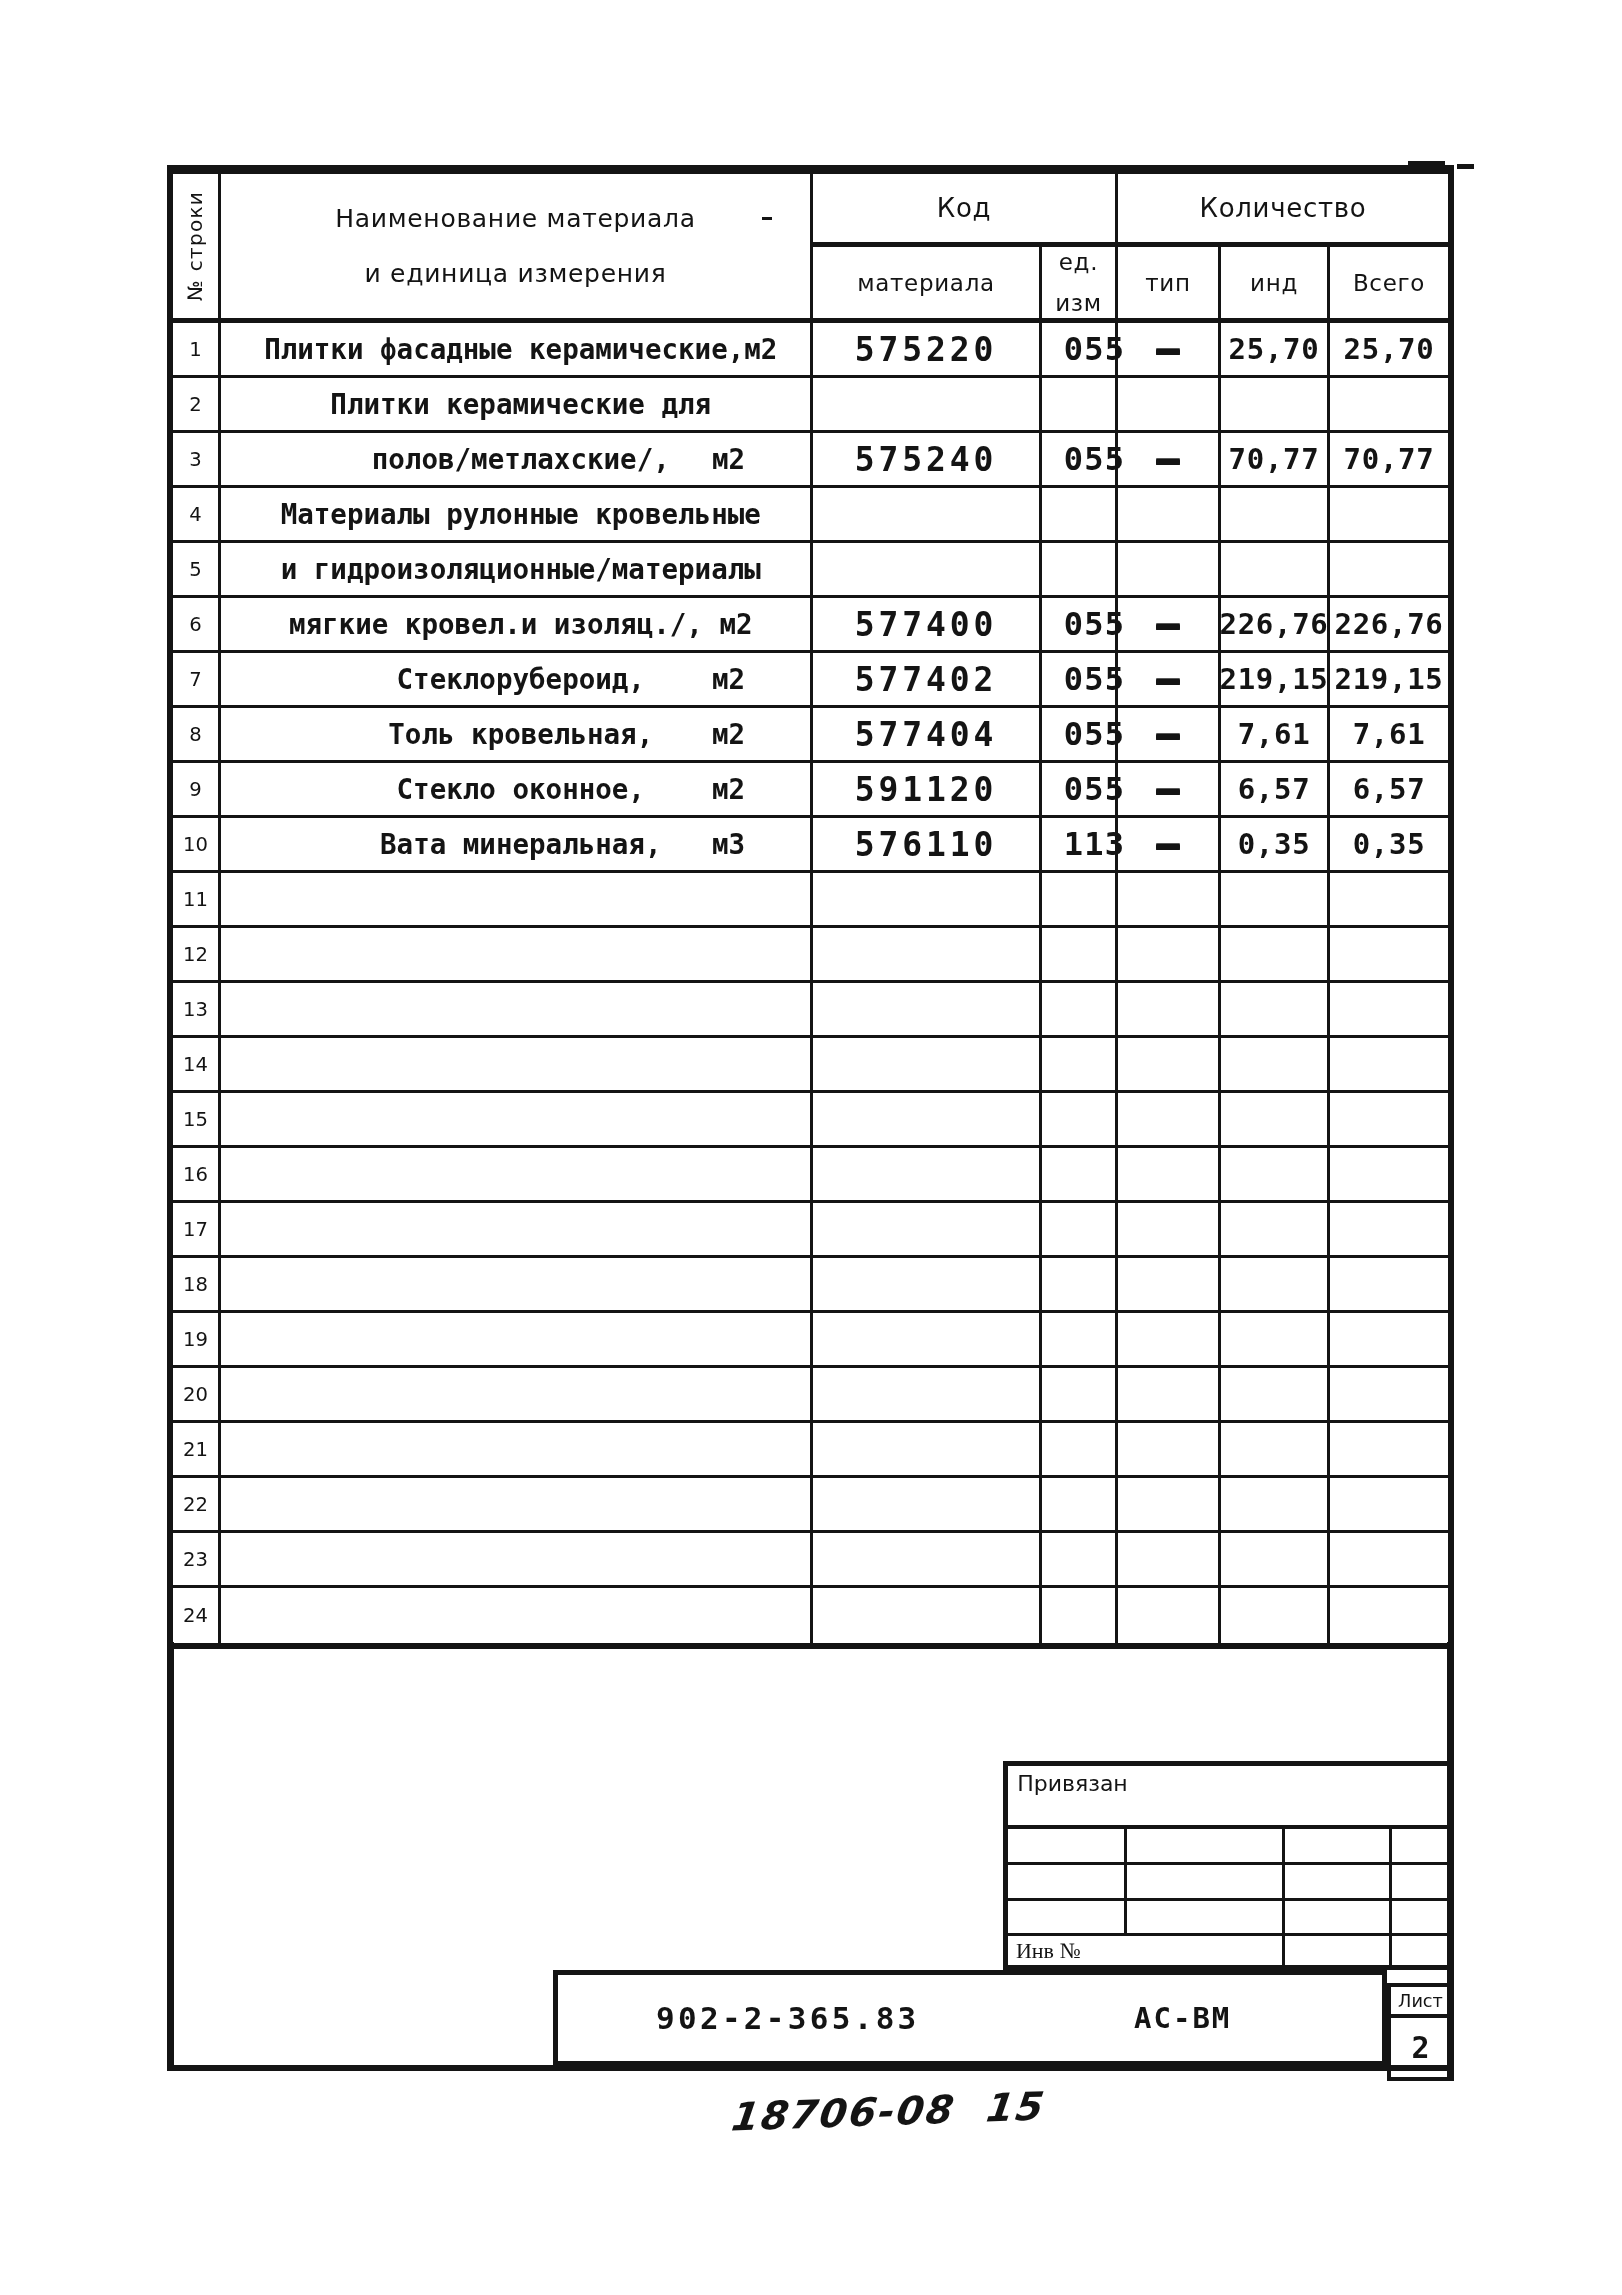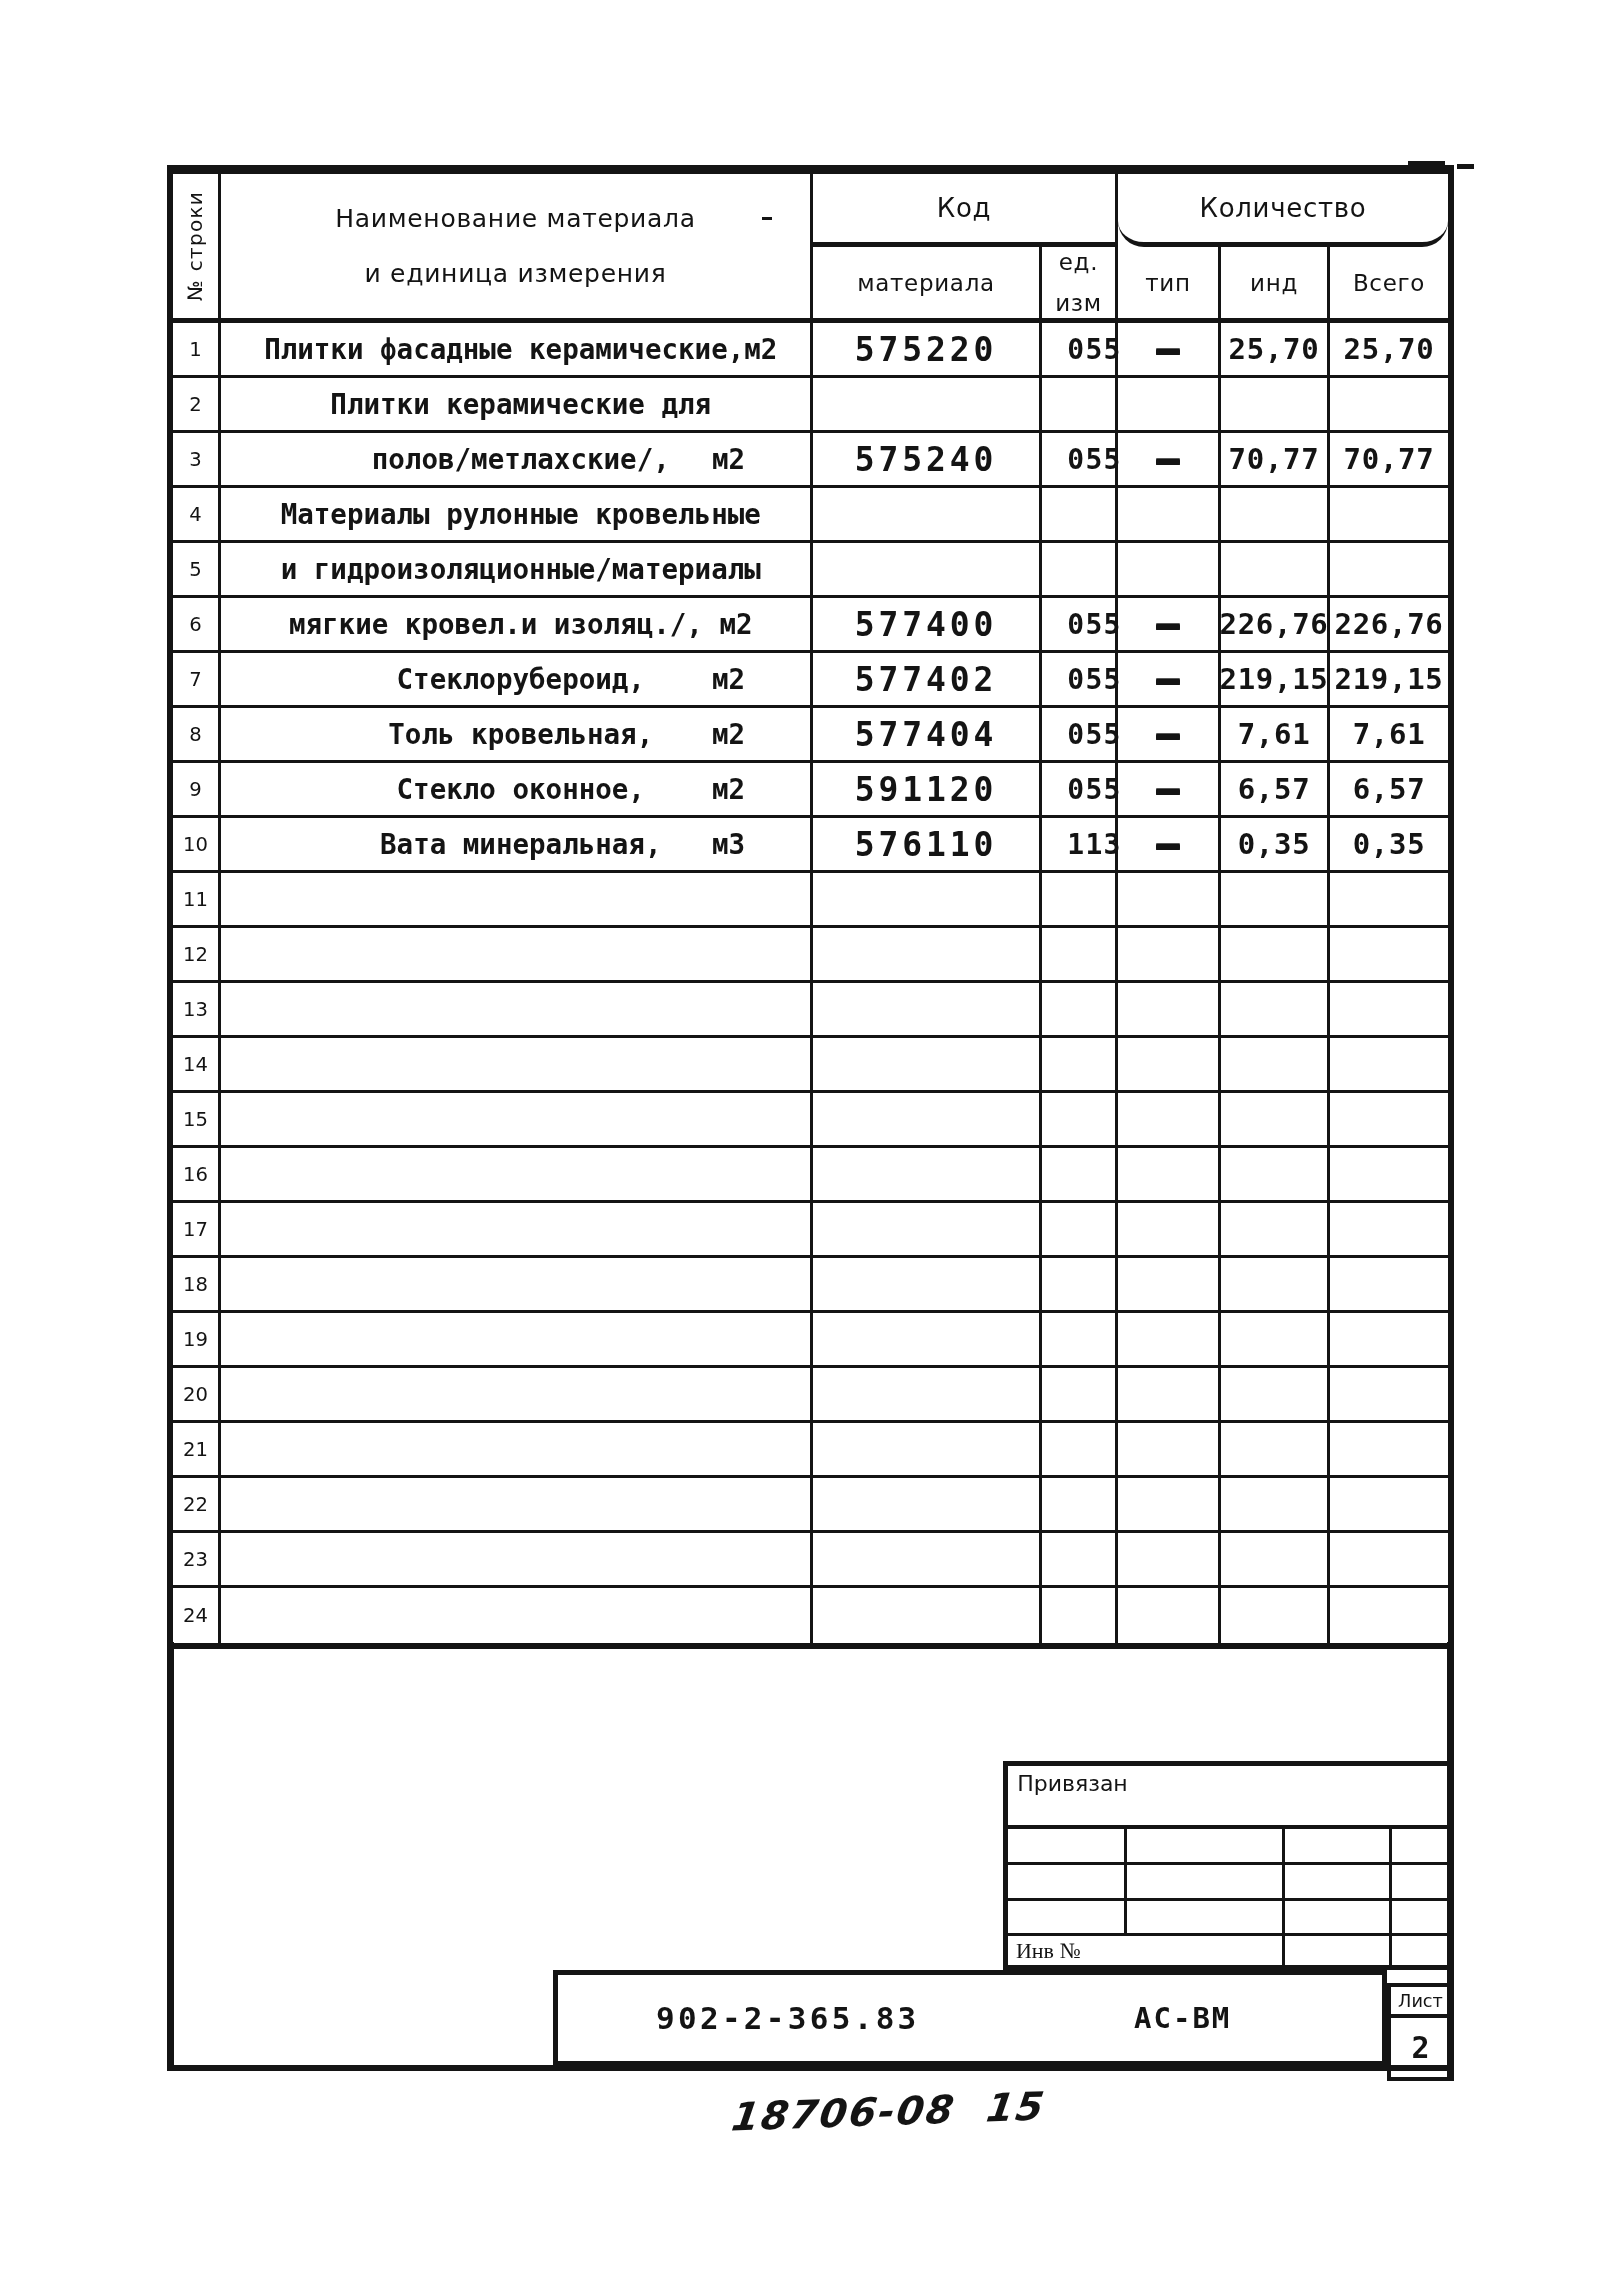--- a/index.html
+++ b/index.html
@@ -11,40 +11,40 @@
           border:6.5px solid #141414;border-top-width:9.2px;}
   .thead{display:grid;grid-template-columns:48px 592px 229px 76px 103px 109px 1fr;
          grid-template-rows:73px 71px;border-bottom:5.9px solid #141414;}
   .th{display:flex;align-items:center;justify-content:center;box-sizing:border-box;
       font-size:25px;letter-spacing:0.7px;}
   .th-num{grid-row:1/3;grid-column:1;border-right:3.3px solid #141414;}
   .vert{transform:rotate(-90deg);white-space:nowrap;font-size:20px;letter-spacing:1.3px;}
   .th-name{grid-row:1/3;grid-column:2;border-right:3.9px solid #141414;flex-direction:column;
            gap:26px;position:relative;}
   .th-kod{grid-row:1;grid-column:3/5;border-right:3.3px solid #141414;border-bottom:5.2px solid #141414;font-size:26px;}
-  .th-kol{grid-row:1;grid-column:5/8;border-bottom:5.2px solid #141414;font-size:26px;border-radius:26px;}
+  .th-kol{grid-row:1;grid-column:5/8;border-bottom:5.2px solid #141414;font-size:26px;}
   .th-sub{grid-row:2;font-size:23px;}
   .th-mat{grid-column:3;border-right:3.3px solid #141414;}
   .th-ed{grid-column:4;border-right:3.3px solid #141414;flex-direction:column;line-height:1.05;gap:16px;}
   .th-tip{grid-column:5;border-right:3.3px solid #141414;}
   .th-ind{grid-column:6;border-right:3.3px solid #141414;}
   .th-vsego{grid-column:7;}
   .artifact-dash{position:absolute;right:38px;top:43px;width:10.5px;height:3.3px;background:#141414;}
 
   .trow{display:grid;grid-template-columns:48px 592px 229px 76px 103px 109px 1fr;
         height:55px;border-bottom:3.3px solid #141414;box-sizing:border-box;}
   .trow:last-child{border-bottom:none;}
   .cell{display:flex;align-items:center;justify-content:center;box-sizing:border-box;
         border-right:3.3px solid #141414;font-family:"DejaVu Sans Mono",monospace;font-weight:bold;
         white-space:nowrap;overflow:visible;}
   .c-num{font-family:"DejaVu Sans",sans-serif;font-weight:normal;font-size:19.6px;}
   .c-name{justify-content:center;padding-left:10.5px;font-size:27.5px;border-right:3.9px solid #141414;position:relative;}
   .c-name .unit{position:absolute;right:65px;}
   .c-code{font-size:33px;letter-spacing:3.9px;}
-  .c-ed{font-size:28px;letter-spacing:1.3px;padding-left:32px;}
+  .c-ed{font-size:32px;letter-spacing:1.3px;padding-left:32px;}
   .c-tip{font-size:39px;font-weight:900;text-shadow:0 1.3px 0 #141414,0 -1.3px 0 #141414,0 0.7px 0 #141414;}
   .c-ind{font-size:29px;letter-spacing:0.7px;}
   .c-total{font-size:29px;letter-spacing:0.7px;border-right:none;}
 
   
   .hline,.vline{position:absolute;background:#141414;}
 
   
   .tblock{position:absolute;left:1003px;top:1761px;width:451px;height:209px;box-sizing:border-box;
           border:5.2px solid #141414;display:grid;

